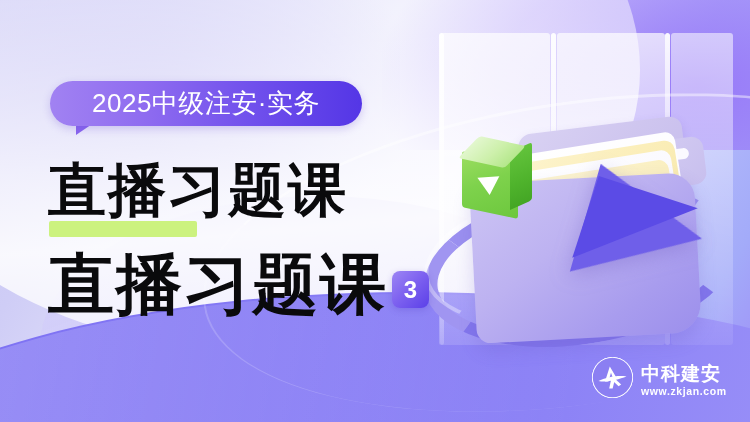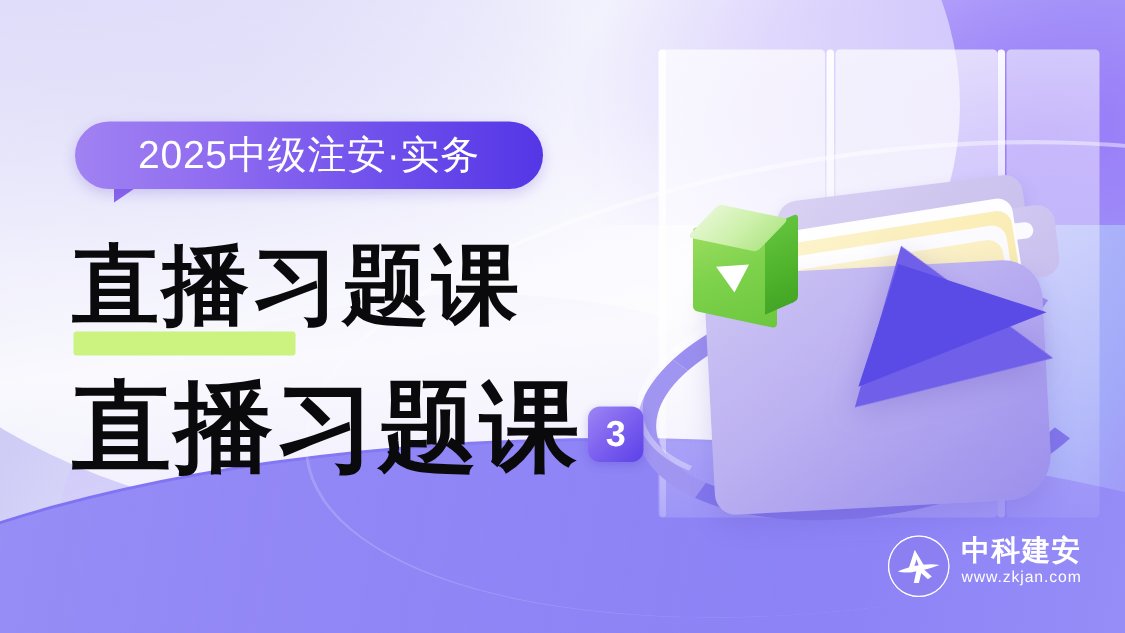--- a/index.html
+++ b/index.html
@@ -346,21 +346,21 @@
     font-weight: bold;
     font-family: "Liberation Sans", "DejaVu Sans", sans-serif;
   }
 
   
   .logo {
     position: absolute;
     left: 592px;
     top: 357px;
     display: flex;
-    align-items: flex-start;
+    align-items: flex-end;
   }
   .logo-mark {
     width: 41px;
     height: 41px;
     border-radius: 50%;
     background: #ffffff;
     position: relative;
     flex: none;
   }
   .logo-text { margin-left: 8px; }
@@ -373,20 +373,21 @@
     font-family: "Liberation Sans", "DejaVu Sans", sans-serif;
     white-space: nowrap;
   }
   .logo-url {
     color: #ffffff;
     font-size: 10.5px;
     letter-spacing: 0.6px;
     line-height: 14px;
     font-family: "Liberation Sans", "DejaVu Sans", sans-serif;
     white-space: nowrap;
+    font-weight: bold;
   }
 </style>
 </head>
 <body>
 
 <div id="banner">
 
   <div class="bg-base"></div>
   <div class="bg-leftwash"></div>
   <div class="bg-topright"></div>

